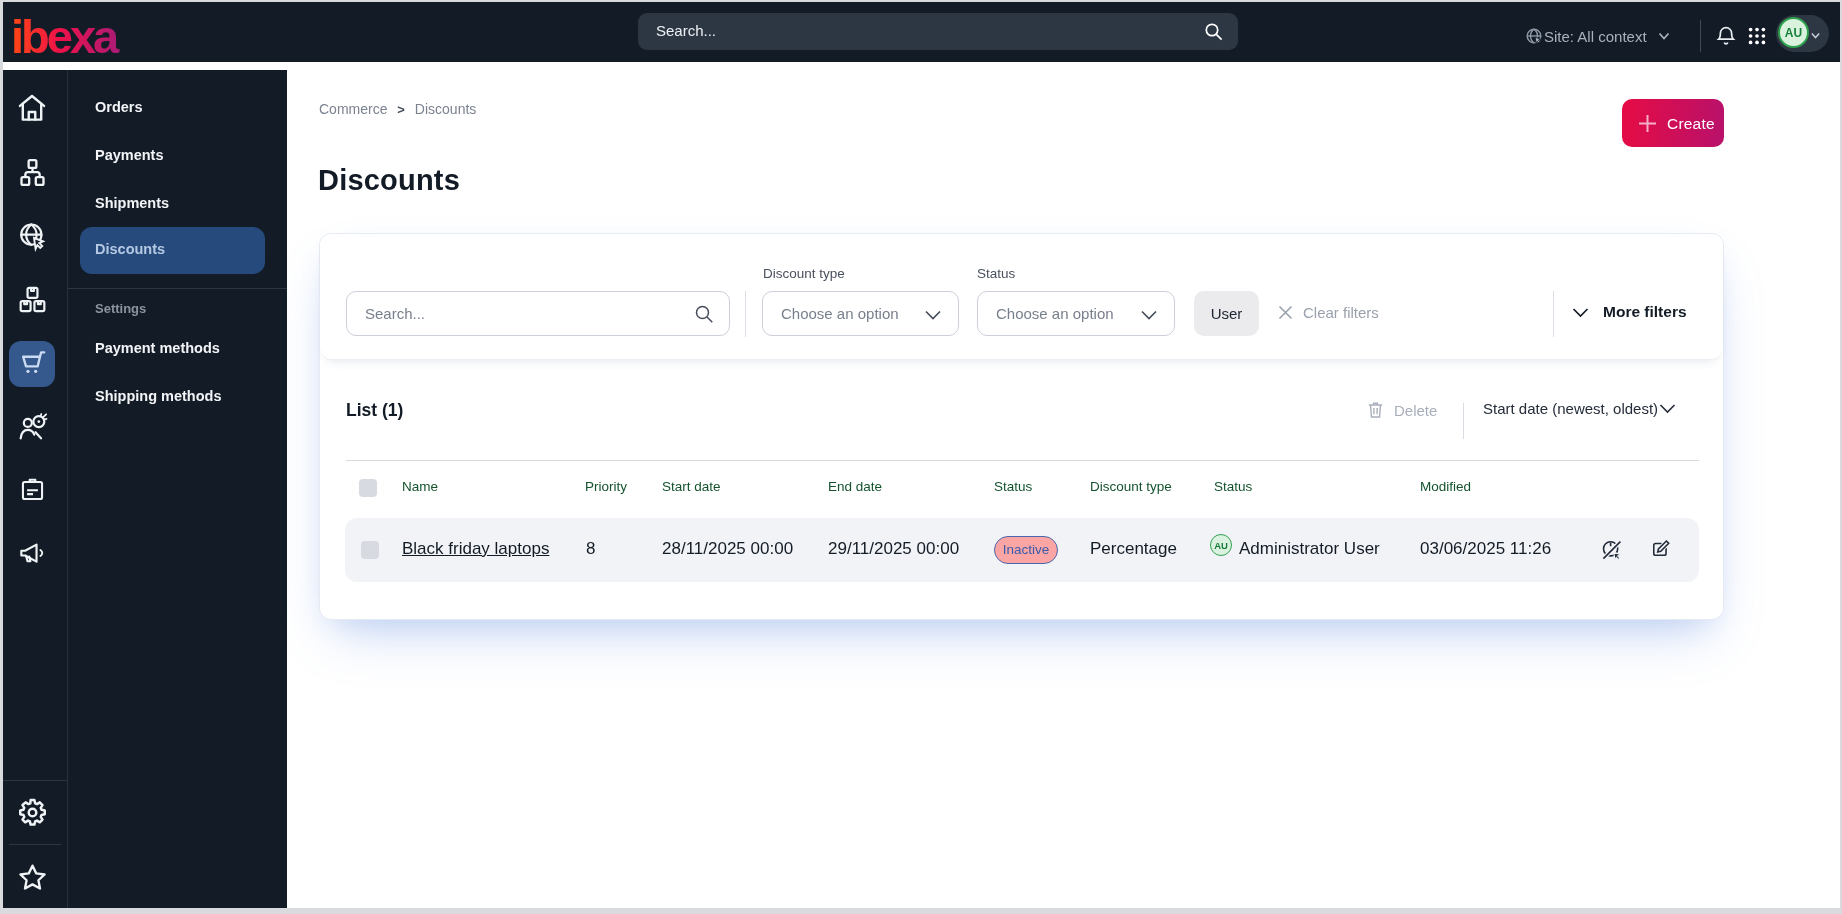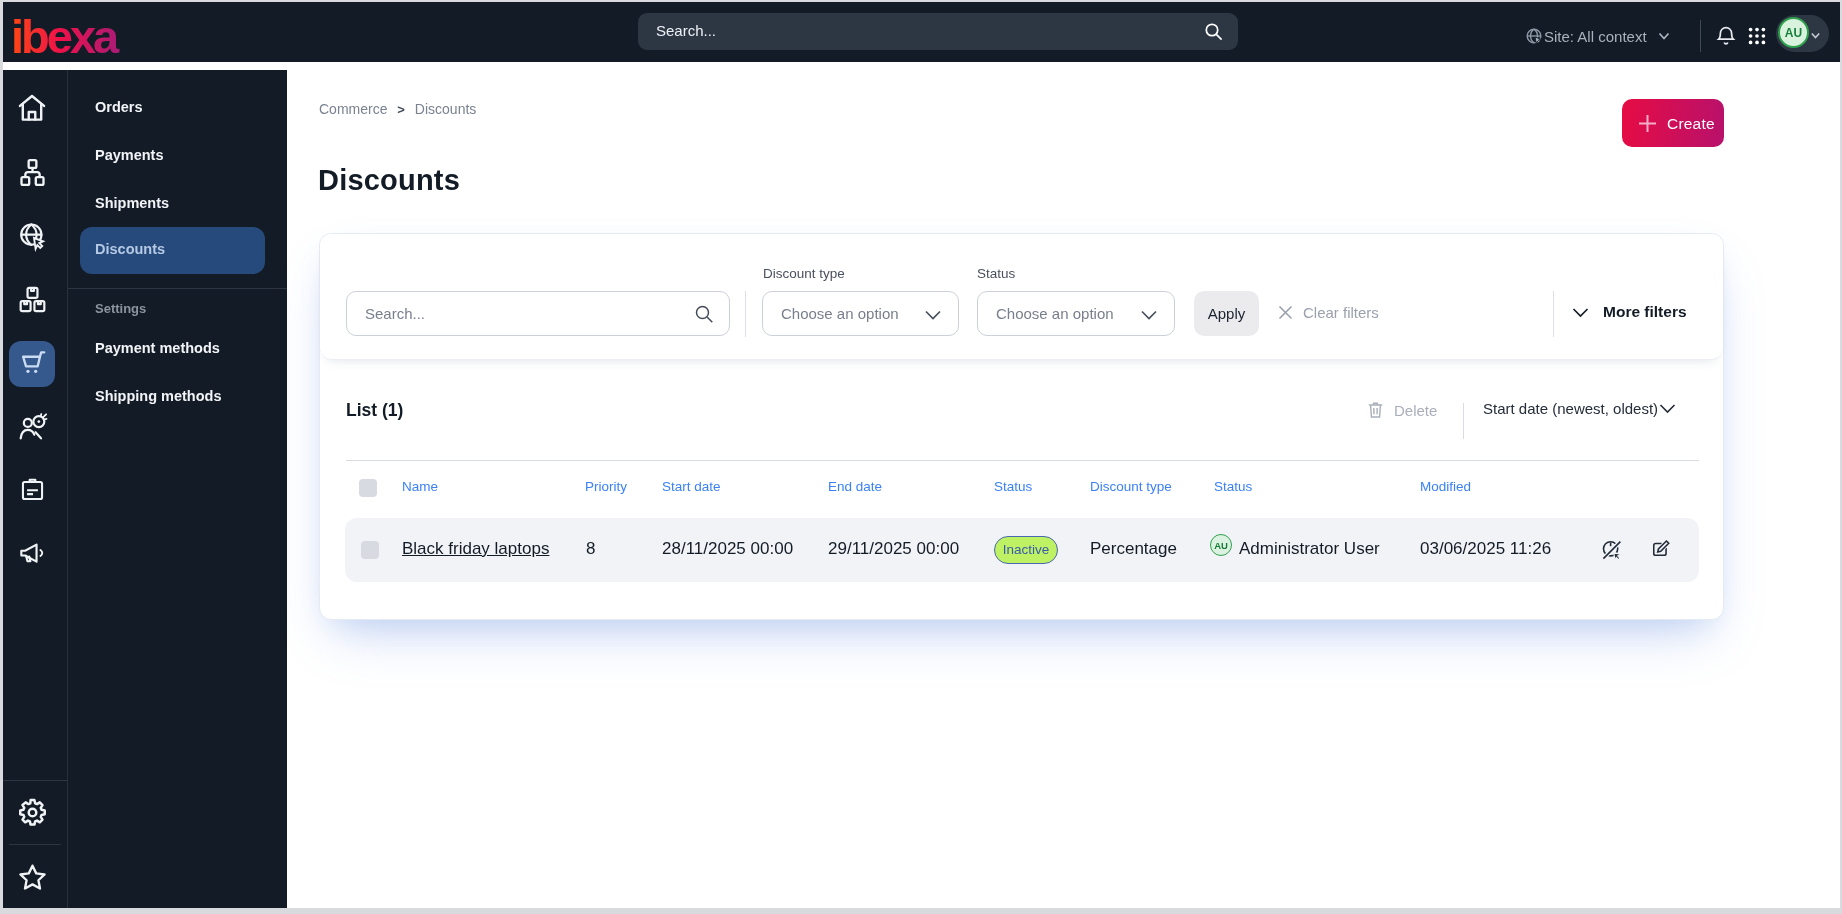--- a/index.html
+++ b/index.html
@@ -59,25 +59,25 @@
 
 .list-hd { position:absolute; left:26px; top:166px; font-size:17.5px; font-weight:bold; color:#131c26; }
 .del { position:absolute; left:1046px; top:166px; display:flex; align-items:center; color:#a9afba; font-size:15px; }
 .del .t { margin-left:9px; }
 .lh-div { position:absolute; left:1143px; top:169px; width:1px; height:36px; background:#d9dce2; }
 .sort { position:absolute; left:1163px; top:166px; display:flex; align-items:center; color:#252d3a; font-size:15px; }
 .sort .t { }
 .tbl-line { position:absolute; left:26px; top:226px; width:1353px; height:1px; background:#d8dbdf; }
 
 .chk { position:absolute; width:18px; height:18px; background:#d7dae1; border-radius:4px; }
-.th { position:absolute; top:245px; font-size:13.5px; color:#3b82f6; }
+.th { position:absolute; top:245px; font-size:13.5px; color:#14532d; }
 .row { position:absolute; left:25px; top:284px; width:1354px; height:64px; background:#f2f3f7; border-radius:12px; }
 .td { position:absolute; top:21px; font-size:17px; color:#131c26; }
 .name-link { text-decoration:underline; font-size:17px; }
-.badge { position:absolute; left:649px; top:18px; width:64px; height:28px; border:1px solid #4867ae; border-radius:14px; background:#bef264; color:#3a5bac; font-size:13.5px; text-align:center; line-height:26px; }
+.badge { position:absolute; left:649px; top:18px; width:64px; height:28px; border:1px solid #4867ae; border-radius:14px; background:#fca5a5; color:#3a5bac; font-size:13.5px; text-align:center; line-height:26px; }
 .avatar-row { position:absolute; left:865px; top:16px; width:22px; height:22px; border-radius:50%; background:#dcf2e1; border:1.5px solid #2fa24f; color:#157a36; font-size:9.5px; font-weight:bold; display:flex; align-items:center; justify-content:center; }
 </style>
 </head>
 <body>
 <div class="app">
 
   <div class="topbar">
     <svg class="logo" width="118" height="52" viewBox="0 0 118 52">
       <defs>
           <linearGradient id="lg" x1="0" y1="0" x2="1" y2="0">
@@ -255,21 +255,21 @@
               <path d="M2 4.5 L9 11.5 L16 4.5"></path>
             </svg>
         </div>
         <div class="f-label" style="left:657px; top:32px;">Status</div>
         <div class="f-input" style="left:657px; top:57px; width:198px;">
           <span class="f-ph">Choose an option</span>
           <svg style="position:absolute; right:16px; top:15px;" width="18" height="16" viewBox="0 0 18 16" fill="none" stroke="#454c59" stroke-width="1.6">
               <path d="M2 4.5 L9 11.5 L16 4.5"></path>
             </svg>
         </div>
-        <div class="btn-apply">Apply</div>
+        <div class="btn-apply">User</div>
         <div class="clear-f">
           <svg width="17" height="17" viewBox="0 0 17 17" fill="none" stroke="#9aa1ad" stroke-width="1.6">
               <path d="M2.5 2.5 L14.5 14.5 M14.5 2.5 L2.5 14.5"></path>
             </svg>
           <span style="margin-left:9px;">Clear filters</span>
         </div>
         <div class="f-div" style="left:1233px;"></div>
         <div class="more-f">
           <svg width="19" height="17" viewBox="0 0 19 17" fill="none" stroke="#131c26" stroke-width="1.7">
               <path d="M2.5 5 L9.5 12 L16.5 5"></path>

